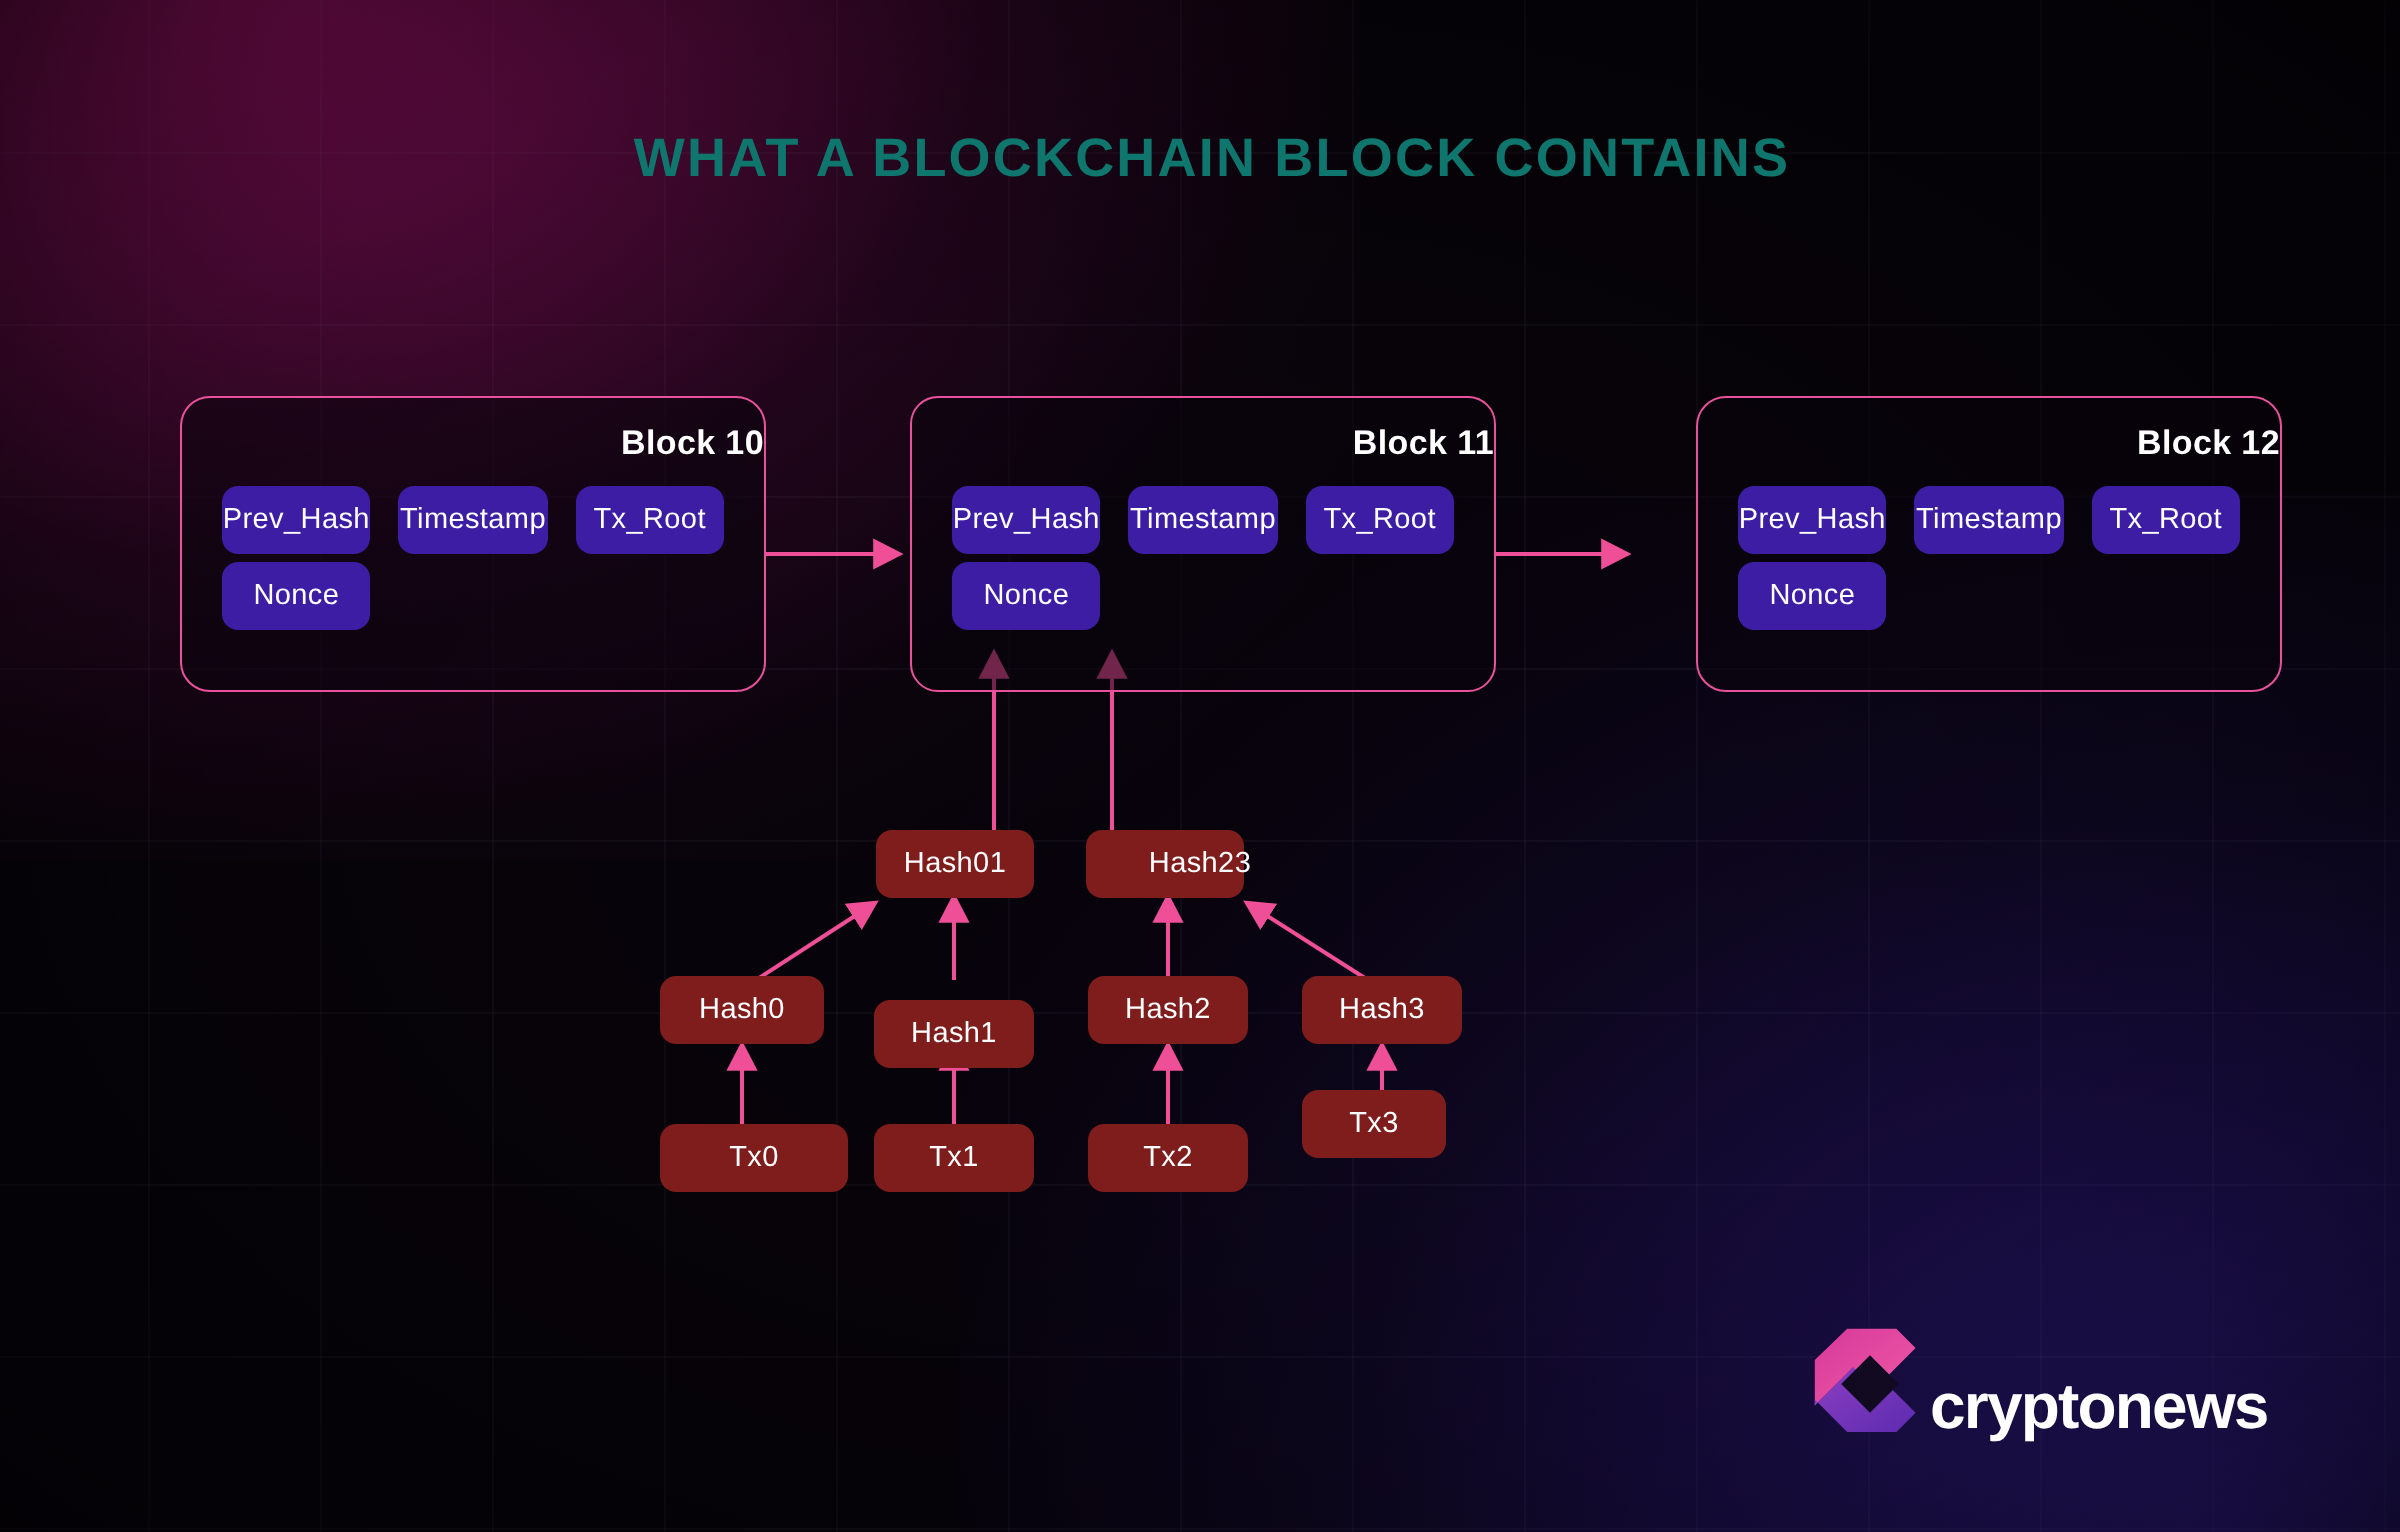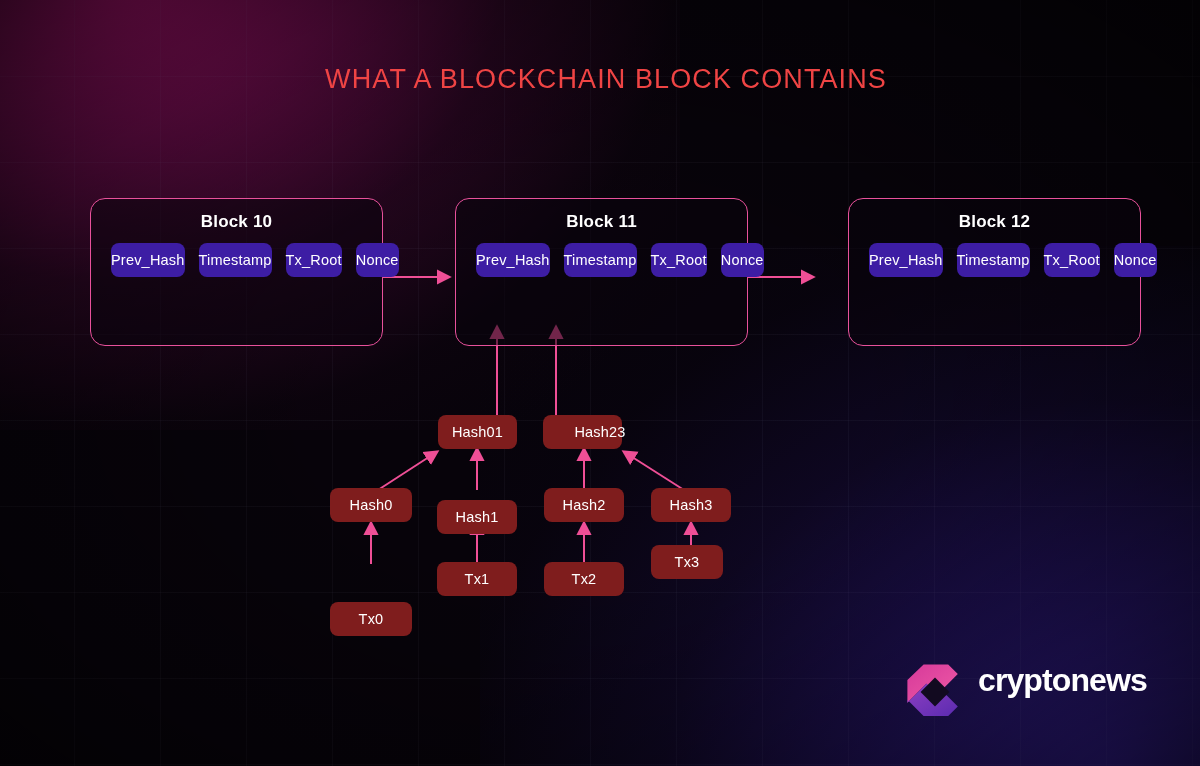--- a/index.html
+++ b/index.html
@@ -60,55 +60,55 @@
     background-size:86px 86px;
     background-position:-12px -10px;
     pointer-events:none;
   }
 
   
   #title {
     position:absolute;
     left:0; right:0; top:64px;
     text-align:center;
-    color:#ef4444;
+    color:#0f766e;
     font-size:27px;
-    font-weight:normal;
+    font-weight:bold;
     letter-spacing:1.1px;
     margin-left:12px;
   }
 
   
   #links {
     position:absolute; inset:0;
     pointer-events:none;
   }
 
   
   .block {
     position:absolute;
     border:1.4px solid #e8519b;
     border-radius:15px;
     background:rgba(10,3,12,0.55);
   }
   .block-title {
     position:absolute;
     left:0; right:0; top:13px;
-    text-align:center;
+    text-align:right;
     color:#ffffff;
     font-size:17px;
     font-weight:bold;
     letter-spacing:0.2px;
   }
   .fields {
     position:absolute;
     left:20px; right:20px; top:44px;
     display:grid;
-    grid-template-columns:1fr 1fr 1fr 1fr;
-    gap:28px 14px;
+    grid-template-columns:1fr 1fr 1fr;
+    gap:4px 14px;
   }
   .field {
     height:34px;
     border-radius:8px;
     background:#3d1da4;
     color:#ffffff;
     font-size:14.5px;
     display:flex;
     align-items:center;
     justify-content:center;
@@ -127,22 +127,21 @@
     align-items:center;
     justify-content:center;
     letter-spacing:0.2px;
   }
 
   
   #logo {
     position:absolute;
     left:905px; top:662px;
     display:flex;
-    align-items:flex-start;
-    gap:13px;
+    align-items:flex-end;
   }
   #logo-mark { width:60px; height:60px; display:block; }
   #logo-text {
     color:#ffffff;
     font-size:32px;
     font-weight:bold;
     letter-spacing:-0.9px;
   }
 </style>
 </head>
@@ -241,21 +240,21 @@
   </div>
 
   <div class="node" style="left:438px; top:415px; width:79px;">Hash01</div>
   <div class="node" style="left:543px; top:415px; width:79px;padding-left:35px;">Hash23</div>
 
   <div class="node" style="left:330px; top:488px; width:82px;">Hash0</div>
   <div class="node" style="left:437px; top:500px; width:80px;">Hash1</div>
   <div class="node" style="left:544px; top:488px; width:80px;">Hash2</div>
   <div class="node" style="left:651px; top:488px; width:80px;">Hash3</div>
 
-  <div class="node" style="left:330px; top:562px; width:82px;margin-top:40px;">Tx0</div>
+  <div class="node" style="left:330px; top:562px; width:94px;">Tx0</div>
   <div class="node" style="left:437px; top:562px; width:80px;">Tx1</div>
   <div class="node" style="left:544px; top:562px; width:80px;">Tx2</div>
   <div class="node" style="left:651px; top:545px; width:72px;">Tx3</div>
 
   <div id="logo">
     <svg id="logo-mark" viewBox="0 0 100 100">
       <defs>
         <linearGradient id="lgTop" x1="0" y1="0" x2="1" y2="1">
           <stop offset="0%" stop-color="#d6399a"></stop>
           <stop offset="100%" stop-color="#f05ba6"></stop>

